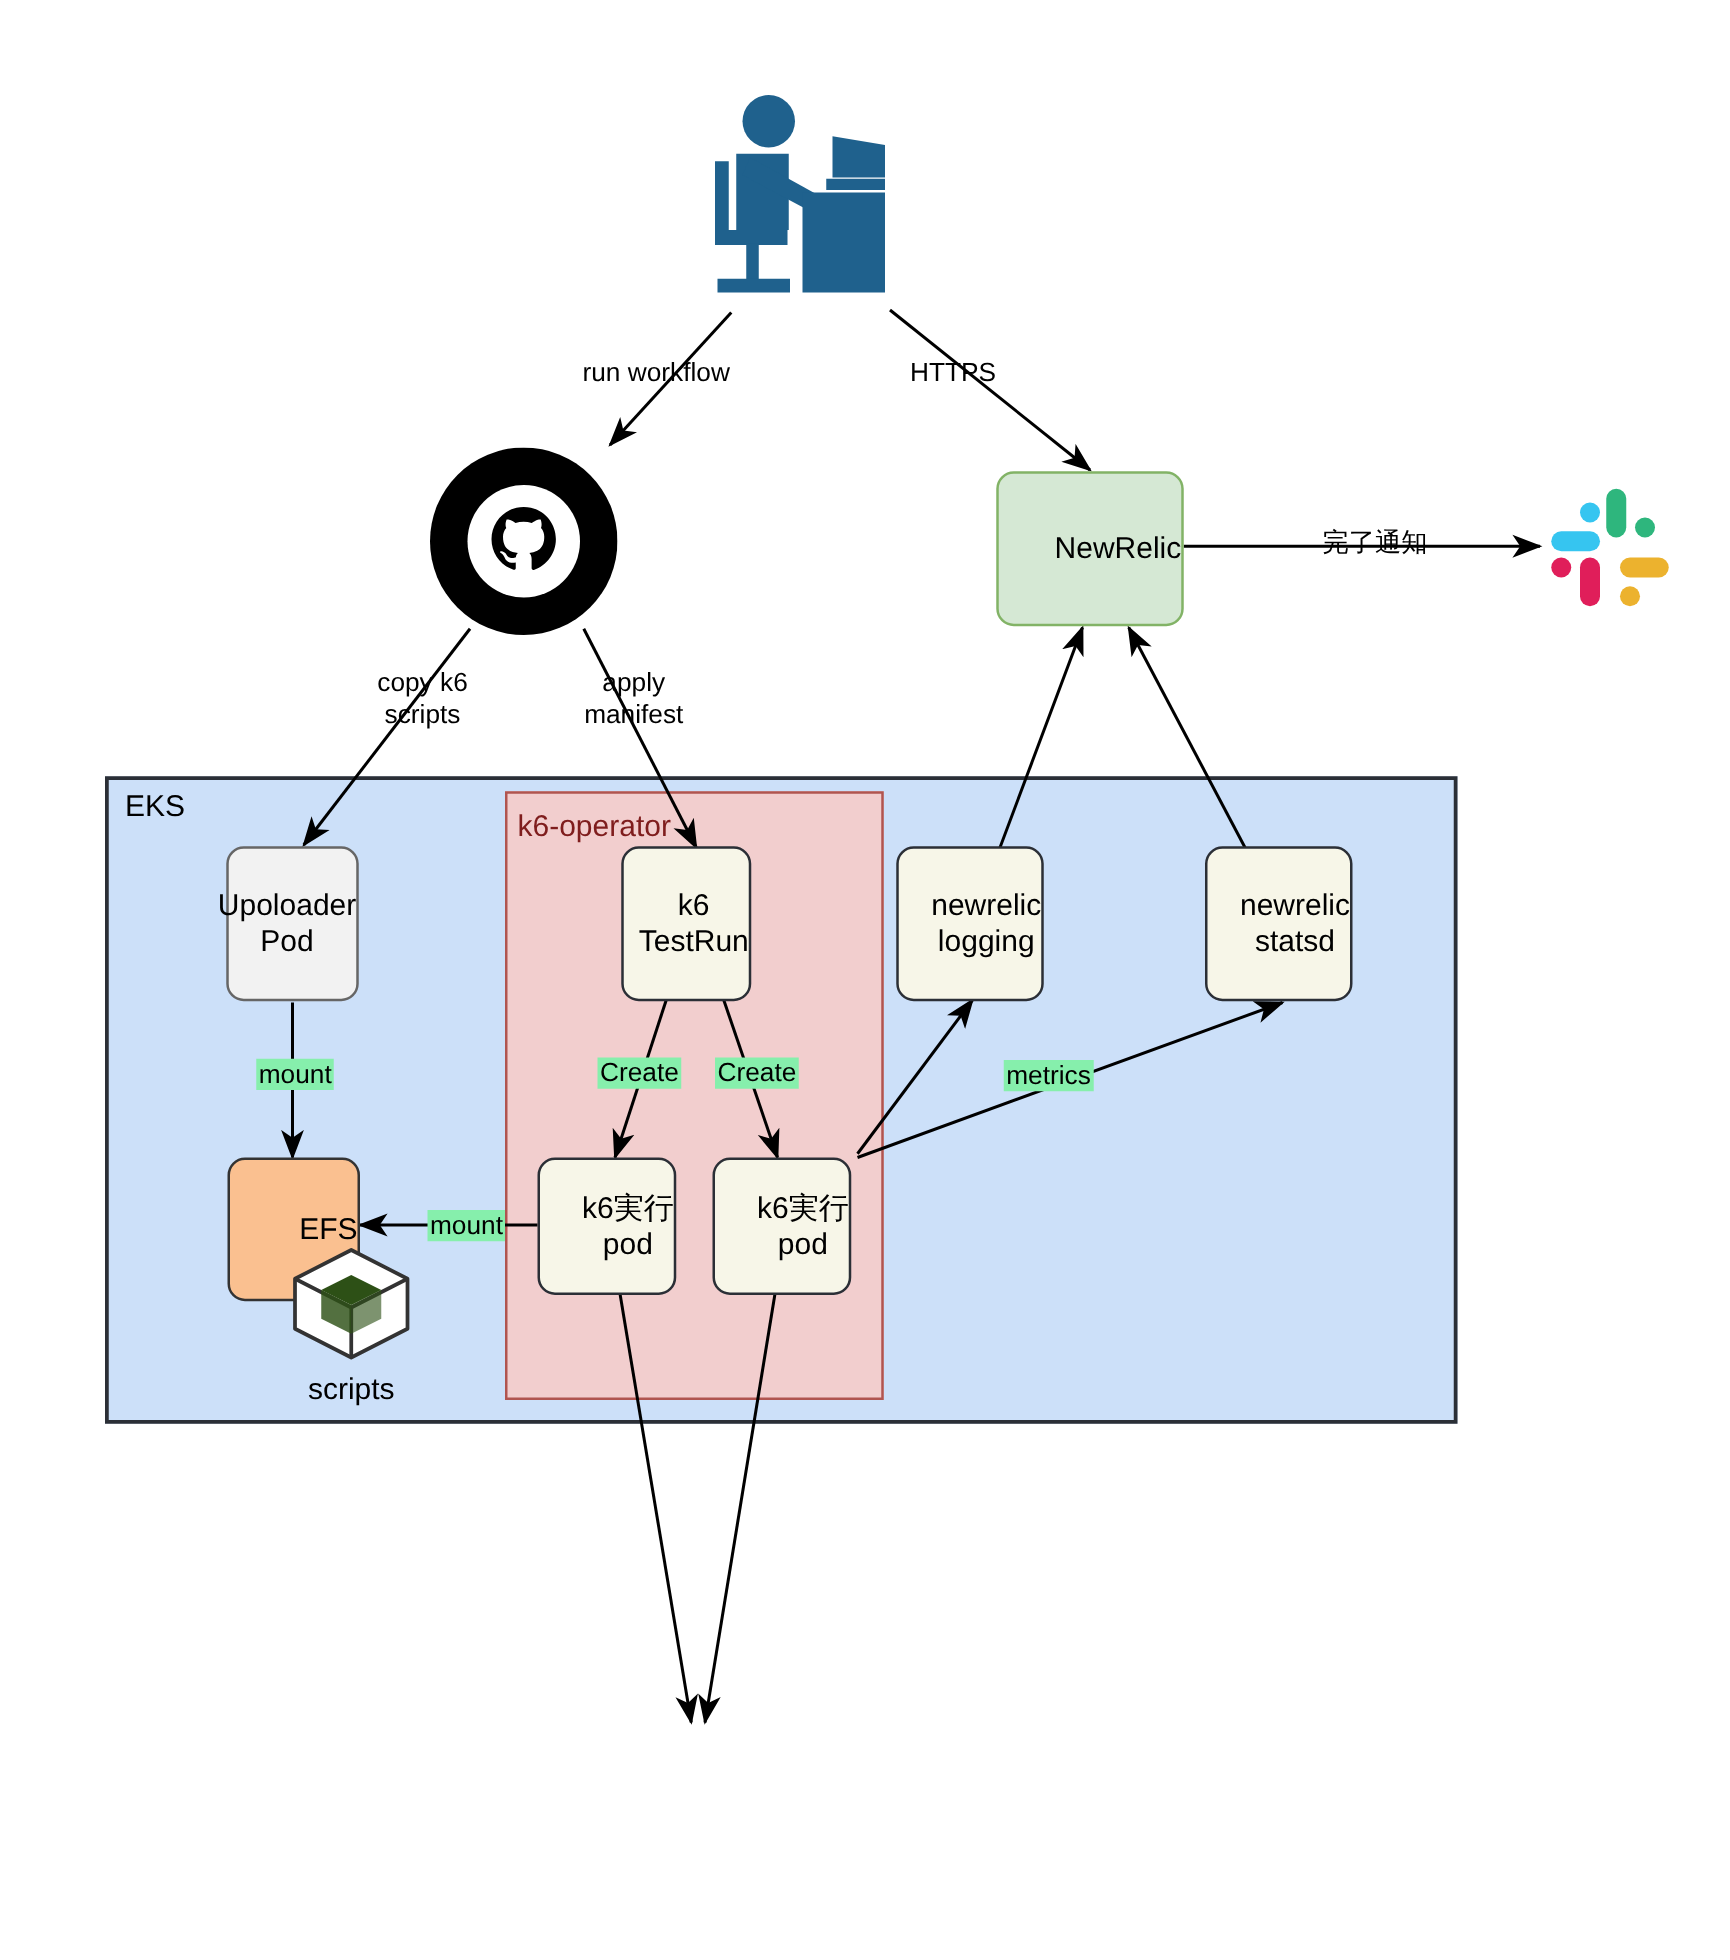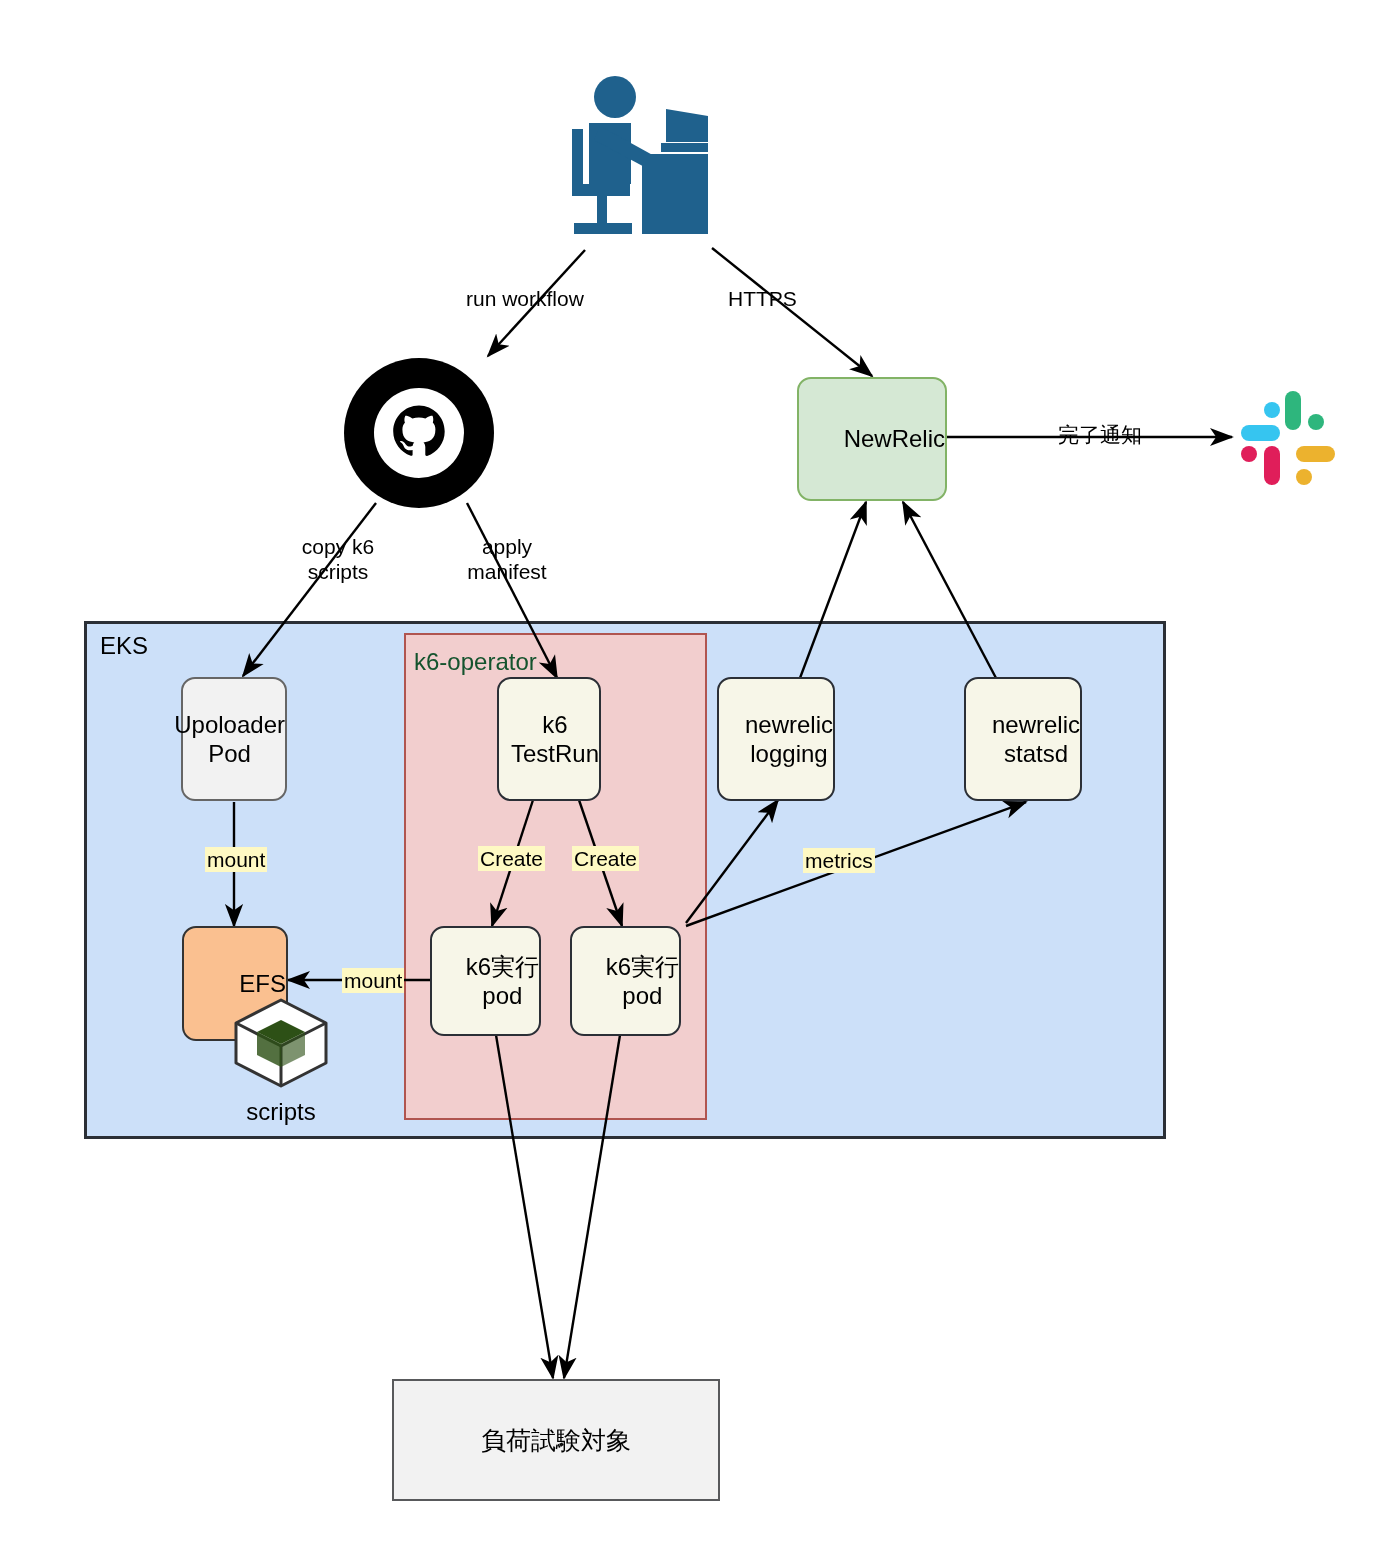--- a/index.html
+++ b/index.html
@@ -51,21 +51,21 @@
   .k6op-box {
     position: absolute;
     left: 404px; top: 633px;
     width: 303px; height: 487px;
     background: #f2cece;
     border: 2px solid #b05550;
   }
   .k6op-label {
     position: absolute;
     left: 414px; top: 648px;
-    font-size: 24px; color: #14532d;
+    font-size: 24px; color: #7f1d1d;
   }
   
   .rnode {
     border-radius: 14px;
     border: 2px solid #2b2f36;
     justify-content: flex-end;
   }
   .cream  { background: #f7f6e8; }
   .grey   { background: #f2f2f2; border-color: #666666; }
   .green  { background: #d5e8d4; border: 2px solid #82b366; }
@@ -73,21 +73,21 @@
   .plainbox {
     background: #f2f2f2;
     border: 2px solid #58595b;
     border-radius: 0;
   }
   
   .elabel {
     position: absolute;
     font-size: 21px;
     color: #000;
-    background: #fef9c3;
+    background: #86efac;
     line-height: 1.2;
     text-align: center;
     white-space: nowrap;
     padding: 0 2px;
   }
   .elabel.nobg { background: transparent; padding: 0; }
   .icon-wrap { position: absolute; }
   .caption {
     position: absolute;
     font-size: 24px;
@@ -272,23 +272,20 @@
     </span>
   </div>
 
   <div class="node rnode cream" style="left:964px; top:677px; width:118px; height:124px;">
     <span style="display:block;">
       <span style="display:block;">newrelic</span>
       <span style="display:block;">statsd</span>
     </span>
   </div>
 
-  <div class="node plainbox" style="left:392px; top:1379px; width:328px; height:122px;">
-    <span style="font-size:25px;">負荷試験対象</span>
-  </div>
 
   <div class="elabel nobg" style="left:466px; top:286px;">run workflow</div>
 
   <div class="elabel nobg" style="left:728px; top:286px;">HTTPS</div>
 
   <div class="elabel nobg" style="left:1058px; top:422px;">完了通知</div>
 
   <div class="elabel nobg" style="left:283px; top:534px; width:110px; text-align:center;">
     <span style="display:block;">copy k6</span>
     <span style="display:block;">scripts</span>

